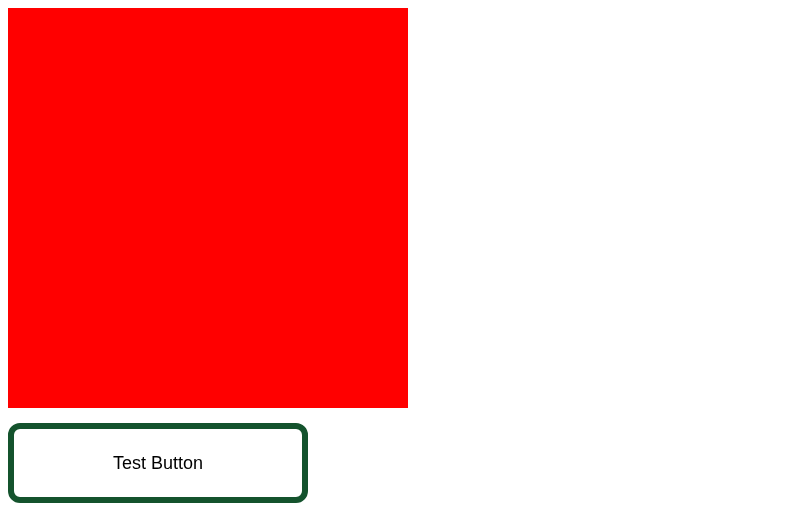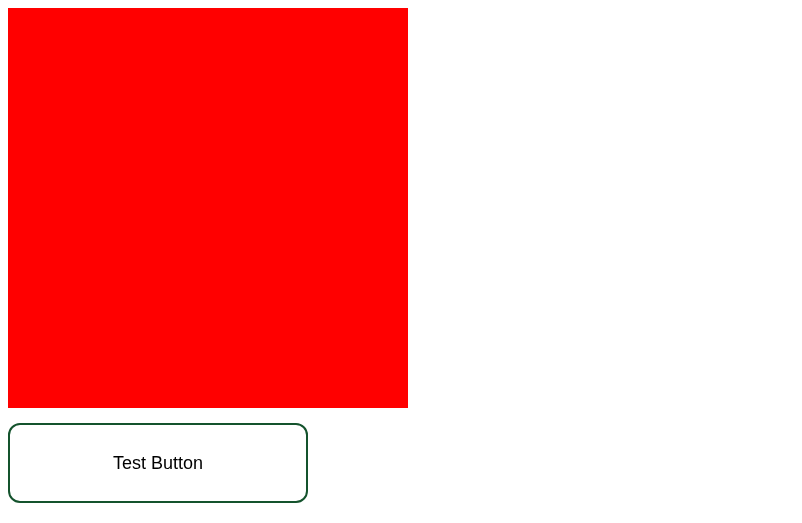--- a/index.html
+++ b/index.html
@@ -15,21 +15,21 @@
     .red-box {
       width: 400px;
       height: 400px;
       background-color: #ff0000;
       margin-bottom: 15px;
     }
     .test-button {
       width: 300px;
       height: 80px;
       background: #ffffff;
-      border: 2px solid #14532d;
+      border: 6px solid #14532d;
       border-radius: 12px;
       font-size: 18px;
       font-family: Arial, Helvetica, sans-serif;
       cursor: pointer;
       display: flex;
       align-items: center;
       justify-content: center;
     }
   </style>
 </head>

